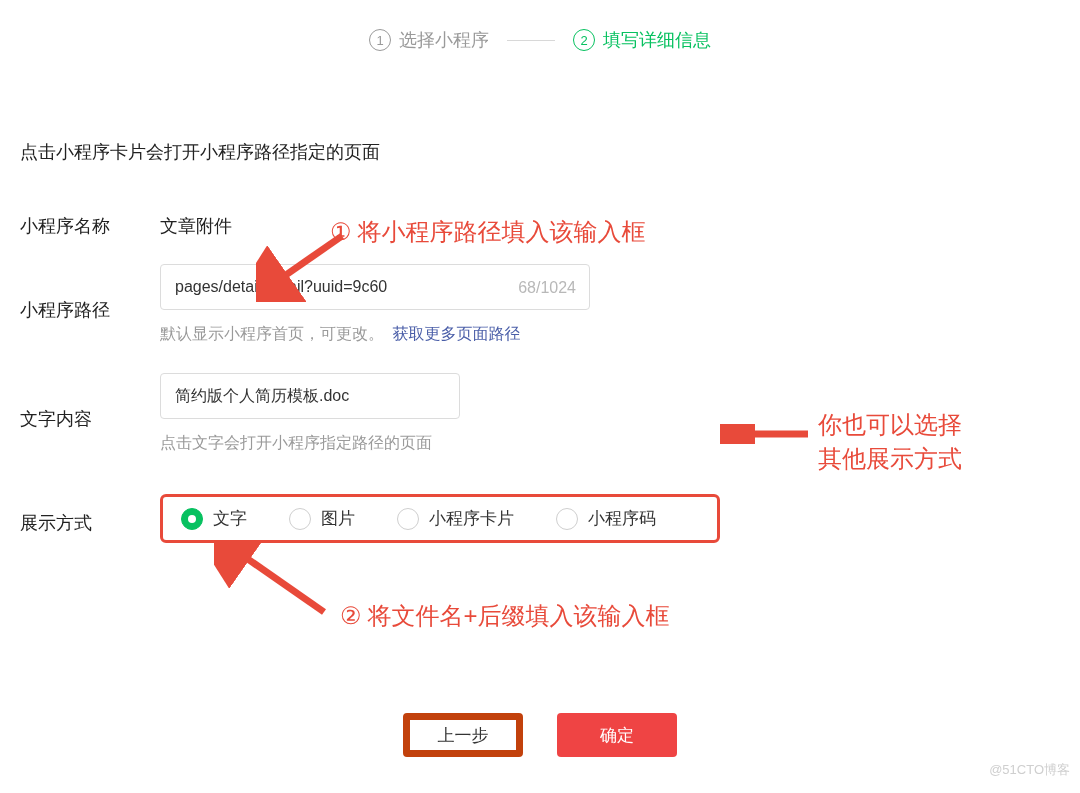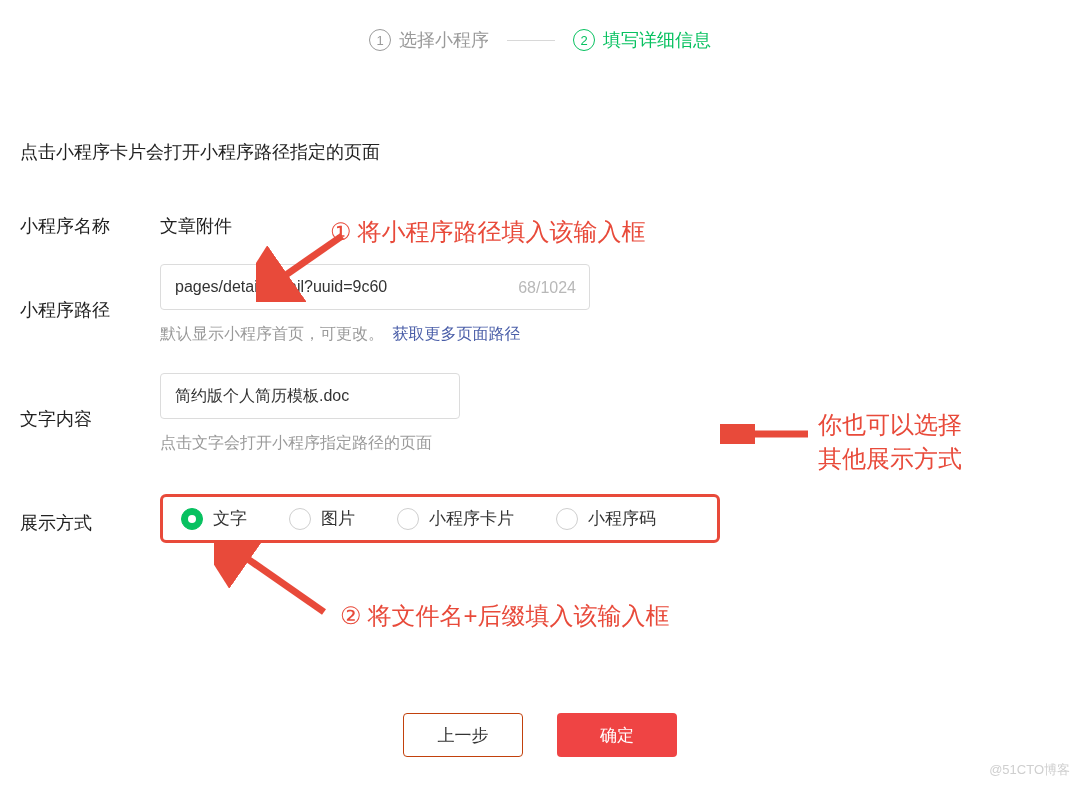--- a/index.html
+++ b/index.html
@@ -145,21 +145,21 @@
       display: flex; justify-content: center; gap: 22px;
     }
     .btn {
       min-width: 120px; height: 44px;
       border-radius: 4px;
       font-size: 17px;
       display: flex; align-items: center; justify-content: center;
       cursor: pointer;
       border: none;
     }
-    .btn-secondary { background: #fff; border: 1px solid #c2410c; color: #333; }
+    .btn-secondary { background: #fff; border: 7px solid #c2410c; color: #333; }
     .btn-primary { background: #ef4444; color: #fff; margin-left: 12px; }
 
     .watermark {
       position: absolute; right: 10px; bottom: 14px;
       color: #cfcfcf; font-size: 13px;
     }
   </style>
 </head>
 <body>
 

